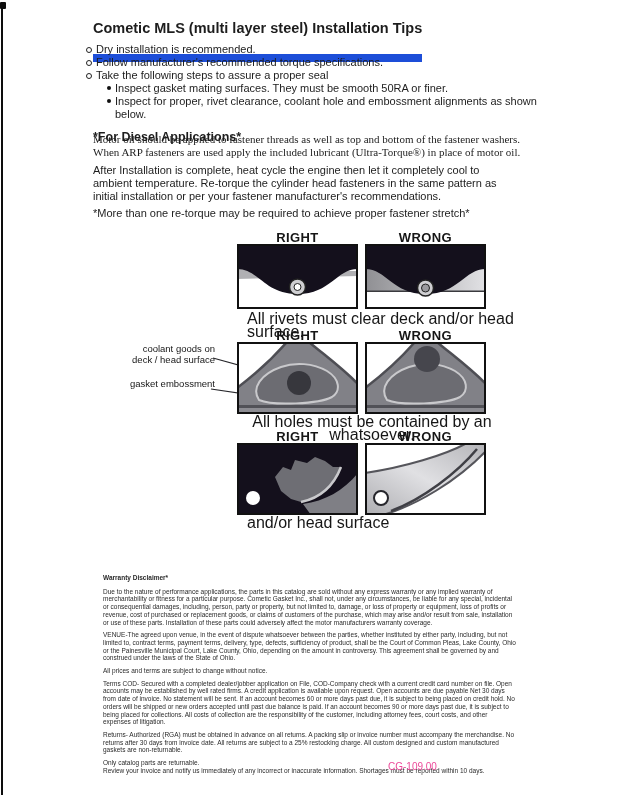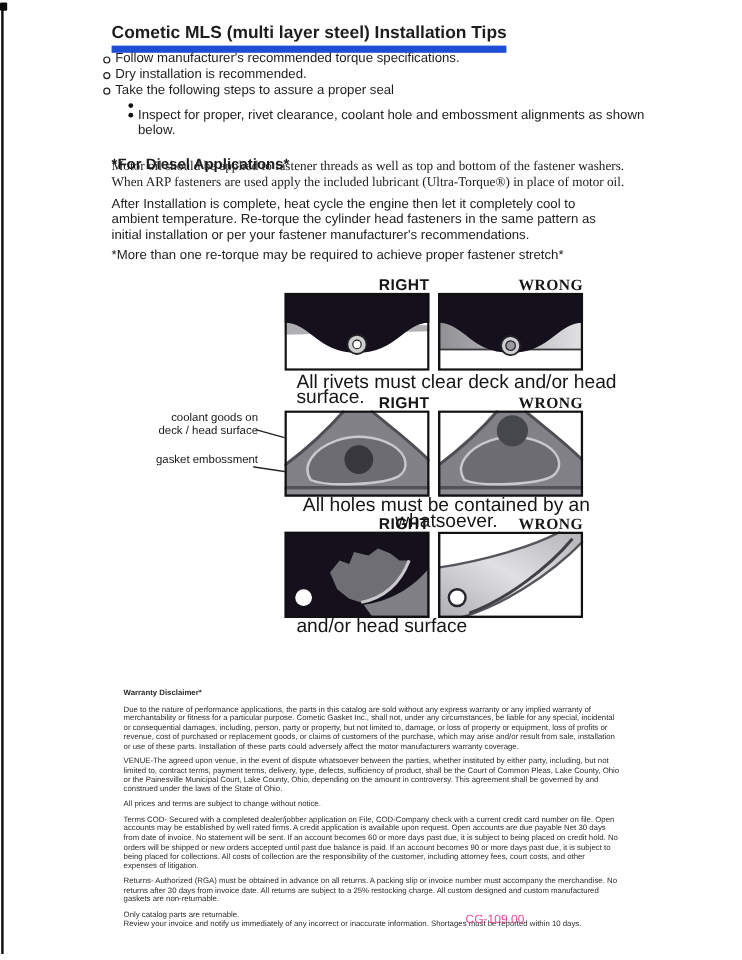--- a/index.html
+++ b/index.html
@@ -8,40 +8,40 @@
     font-family:"Liberation Sans",sans-serif;color:#1d1d1d;overflow:hidden;
     -webkit-font-smoothing:antialiased;
   }
   .abs{position:absolute;}
   
   .edge-line{left:1px;top:8px;width:2px;height:787px;background:#0d0d0d;}
   .edge-blob{left:0;top:2px;width:6px;height:7px;background:#0d0d0d;border-radius:1px;}
   
   .title{
     left:93px;top:20px;font-size:14.5px;font-weight:bold;
-    border-bottom:6px solid #1d4ed8;padding-bottom:2px;white-space:nowrap;
+    border-bottom:8px solid #1d4ed8;padding-bottom:18px;white-space:nowrap;
   }
   
   .bullets{left:86px;top:43px;width:470px;font-size:11px;line-height:13px;}
   .b-row{display:flex;align-items:flex-start;}
   .o-marker{width:4px;height:4px;border:1px solid #222;border-radius:50%;
     flex:0 0 auto;margin:4px 4px 0 0;}
   .sub{padding-left:21px;}
   .f-marker{width:4px;height:4px;background:#111;border-radius:50%;
     flex:0 0 auto;margin:4px 4px 0 0;}
   
   .h-diesel{left:93px;top:130px;font-size:12.5px;font-weight:bold;}
   .para{left:93px;width:428px;font-size:11px;line-height:13px;}
   .p1{top:133px;font-family:Liberation Serif, serif;}
   .p2{top:164px;}
   .note{top:207px;}
   
-  .dg-head{width:121px;text-align:right;font-size:13px;font-weight:700;
+  .dg-head{width:121px;text-align:center;font-size:13px;font-weight:700;
     letter-spacing:.4px;color:#161616;}
-  .col-r{left:237px;} .col-w{left:365px;font-family:Liberation Serif, serif;}
+  .col-r{left:237px;} .col-w{left:365px;}
   .row1-head{top:230px;} .row2-head{top:328px;} .row3-head{top:429px;}
   .box{width:121px;height:65px;}
   .box2{width:121px;height:72px;}
   .row1-box{top:244px;} .row2-box{top:342px;} .row3-box{top:443px;}
   .caption{font-size:16px;line-height:12.5px;color:#161616;margin-left:10px;}
   .cap1{left:237px;top:313px;width:290px;}
   .cap2{left:237px;top:416px;width:250px;text-align:center;}
   .cap3{left:237px;top:517px;width:260px;}
   .dg-label{left:108px;width:107px;text-align:right;font-size:9.5px;line-height:10.5px;color:#161616;}
   .lbl-coolant{top:344px;}
@@ -59,32 +59,33 @@
 <body>
 
 <div class="abs edge-line"></div>
 <div class="abs edge-blob"></div>
 
 <div class="abs title">Cometic MLS (multi layer steel) Installation Tips</div>
 
 <div class="abs bullets">
   <div class="b-row">
     <span class="o-marker"></span>
-    <span>Follow manufacturer's recommended torque specifications.</span>
+    <span>Dry installation is recommended.</span>
   </div>
   <div class="b-row">
     <span class="o-marker"></span>
-    <span>Dry installation is recommended.</span>
+    <span>Follow manufacturer's recommended torque specifications.</span>
   </div>
   <div class="b-row">
     <span class="o-marker"></span>
     <span>Take the following steps to assure a proper seal</span>
   </div>
   <div class="b-row sub">
     <span class="f-marker"></span>
+    <span>Inspect gasket mating surfaces.  They must be smooth 50RA or finer.</span>
   </div>
   <div class="b-row sub">
     <span class="f-marker"></span>
     <span>Inspect for proper, rivet clearance, coolant hole and embossment alignments as shown below.</span>
   </div>
 </div>
 
 <div class="abs h-diesel">*For Diesel Applications*</div>
 <div class="abs para p1">Motor oil should be applied to fastener threads as well as top and bottom of the fastener washers. When ARP fasteners are used apply the included lubricant (Ultra-Torque®) in place of motor oil.</div>
 <div class="abs para p2">After Installation is complete, heat cycle the engine then let it completely cool to ambient temperature. Re-torque the cylinder head fasteners in the same pattern as initial installation or per your fastener manufacturer's recommendations.</div>

